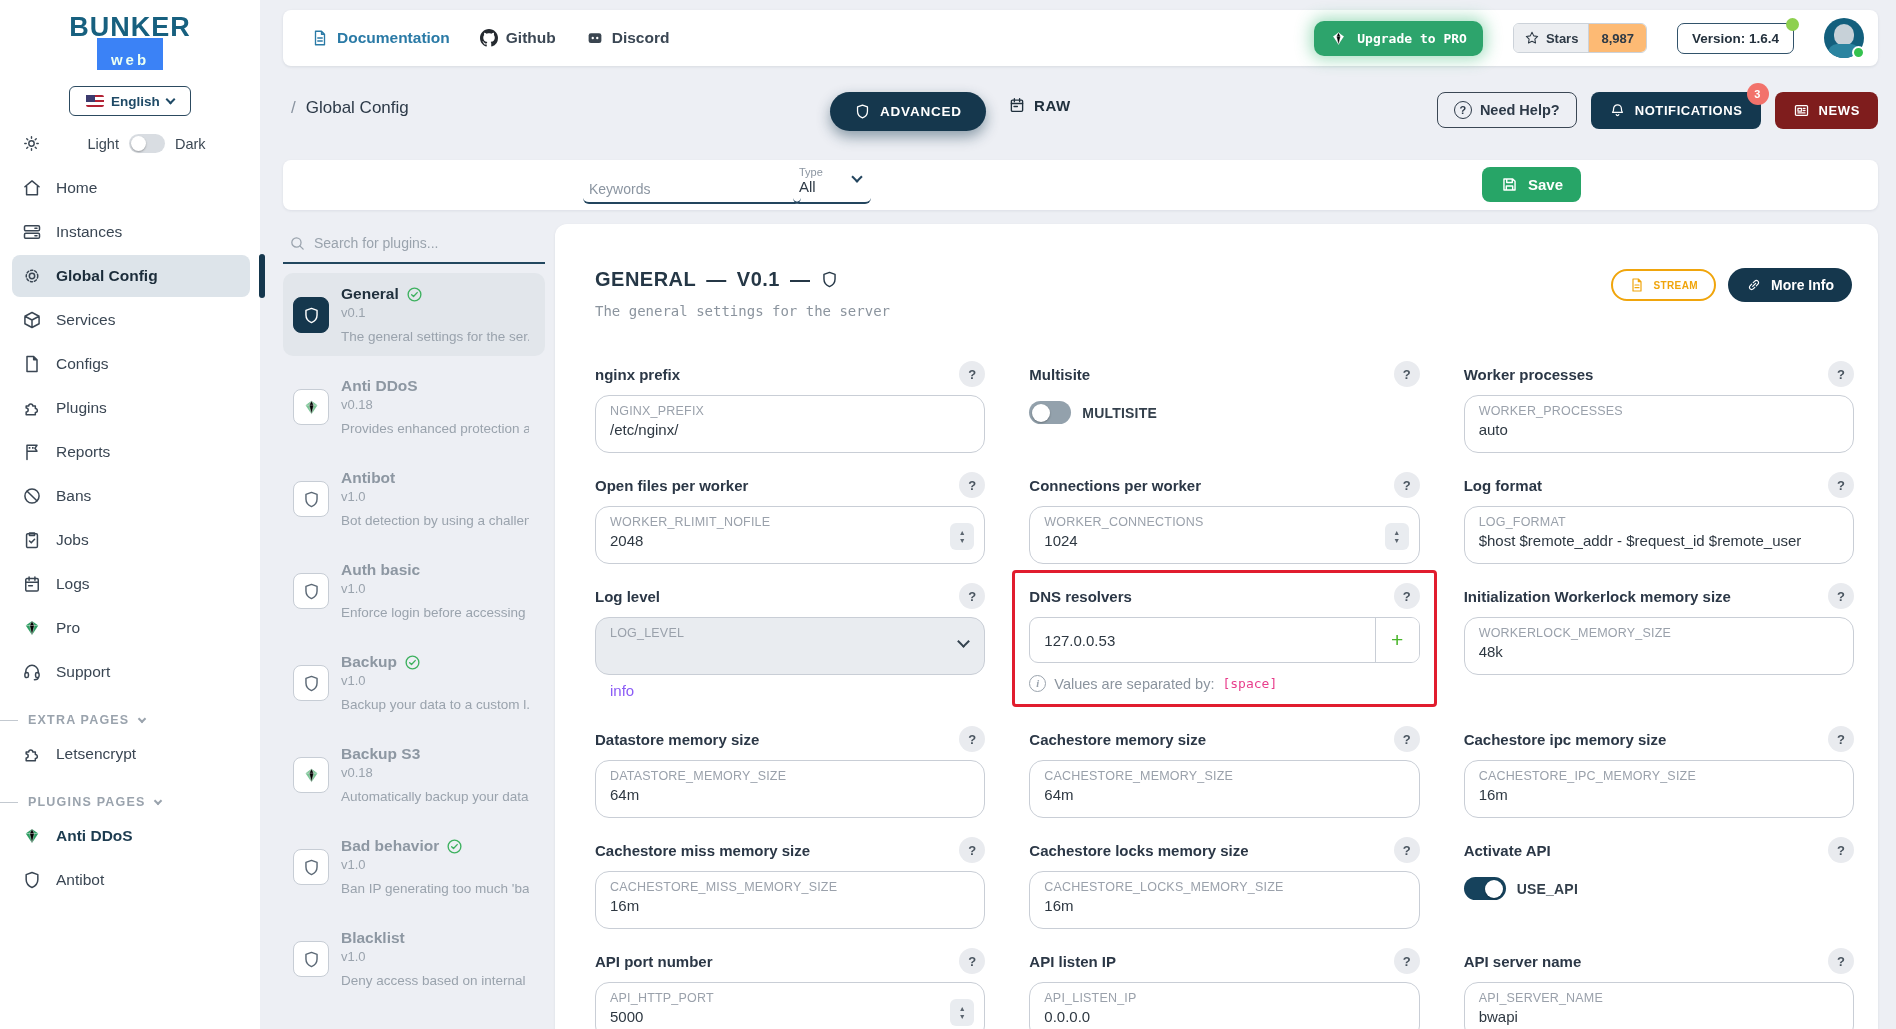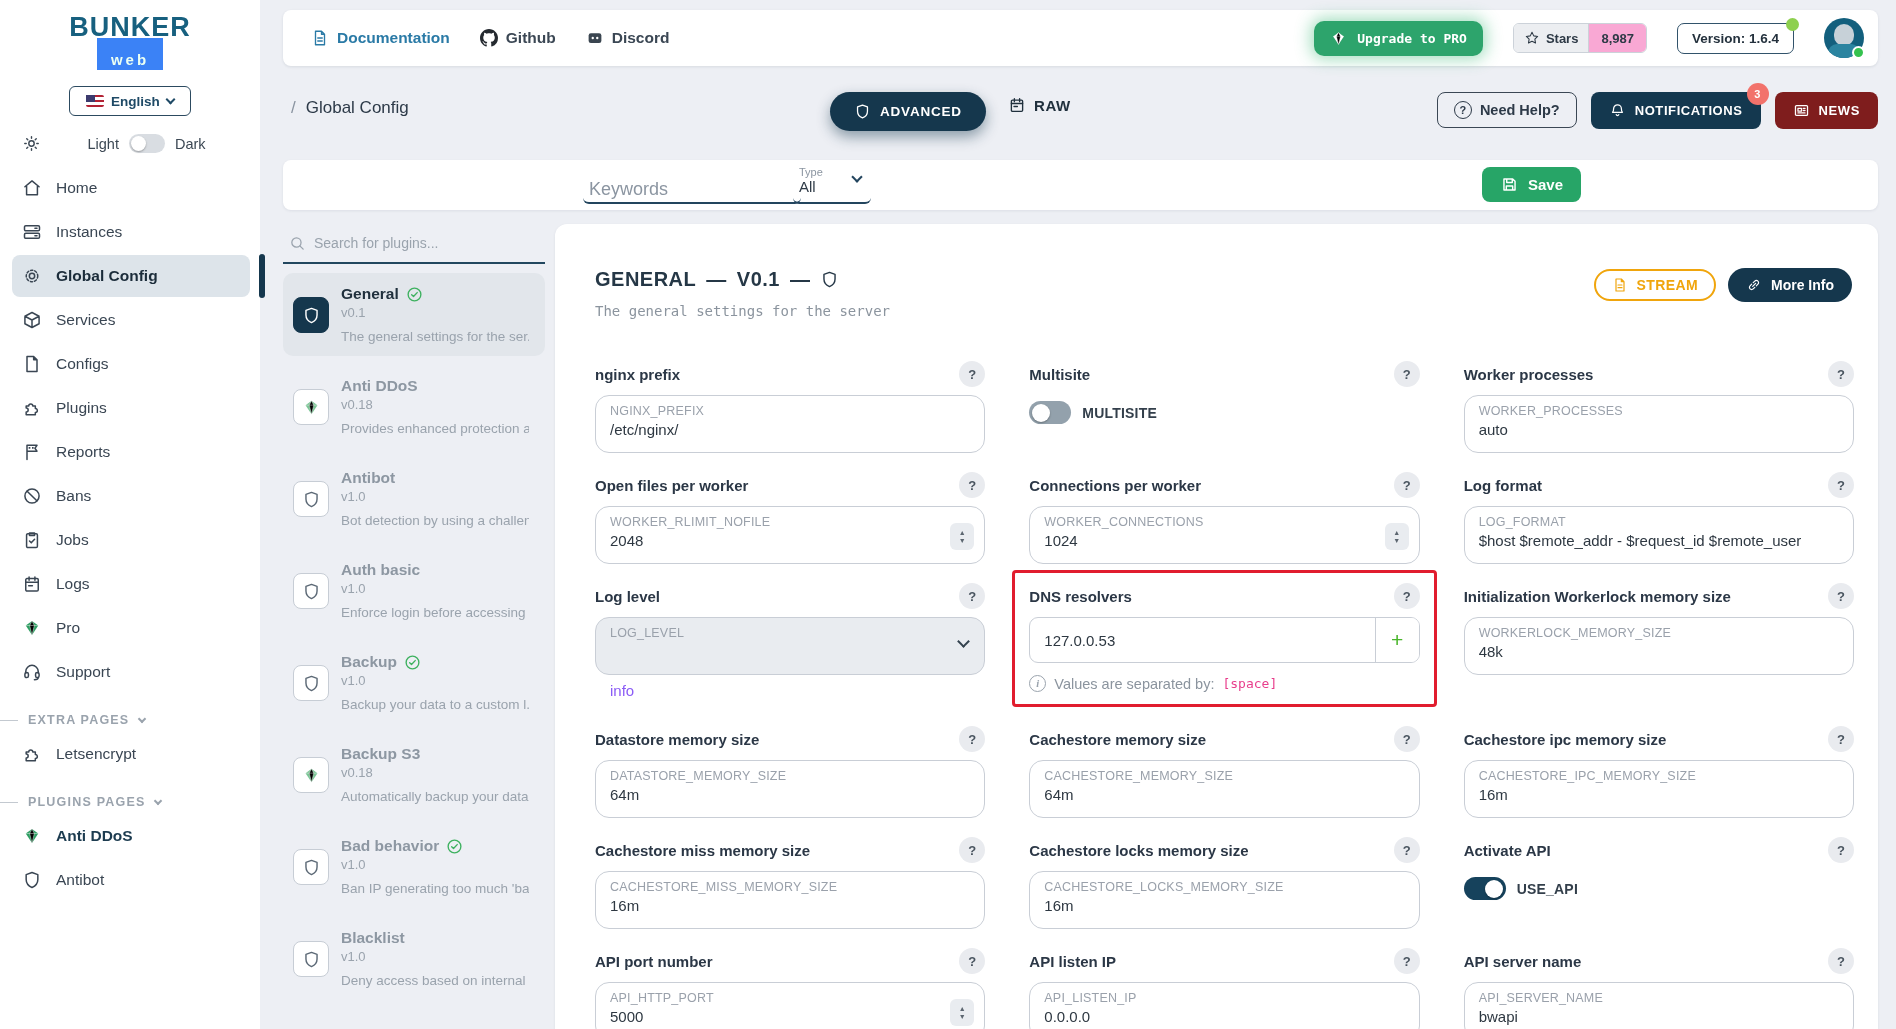--- a/index.html
+++ b/index.html
@@ -32,21 +32,21 @@
   .nav-item .grn { color:#2f9e63; }
   .nav-item.plugin-link { color:#1d3c50; font-weight:600; }
 
   
   #navbar { position:absolute; left:283px; top:10px; width:1595px; height:56px; background:#fff; border-radius:8px; box-shadow:0 1px 3px rgba(20,40,60,.10); display:flex; align-items:center; padding:0 14px 0 28px; gap:30px; }
   .nav-link { display:flex; align-items:center; gap:8px; font-size:15.5px; font-weight:600; color:#3b4754; cursor:pointer; }
   .nav-link.doc { color:#2a7aa6; }
   .upgrade { margin-left:auto; display:flex; align-items:center; gap:10px; background:#2da46c; color:#fff; font-family:"DejaVu Sans Mono",monospace; font-size:13px; font-weight:700; padding:9px 16px; border-radius:10px; border:none; cursor:pointer; box-shadow:0 0 16px 3px rgba(46,180,110,.45); }
   .stars { display:flex; align-items:stretch; height:30px; border:1px solid #ccd2d9; border-radius:6px; overflow:hidden; cursor:pointer; }
   .stars .l { display:flex; align-items:center; gap:6px; background:#eceef1; padding:0 10px; font-size:13px; font-weight:700; color:#2e3a46; }
-  .stars .r { display:flex; align-items:center; background:#f9a8d4; padding:0 12px; font-size:13px; font-weight:700; color:#2e3a46; border-left:1px solid #ccd2d9; }
+  .stars .r { display:flex; align-items:center; background:#fdba74; padding:0 12px; font-size:13px; font-weight:700; color:#2e3a46; border-left:1px solid #ccd2d9; }
   .version { position:relative; border:1px solid #32536b; border-radius:7px; padding:7px 14px; font-size:13.5px; font-weight:600; color:#24313d; background:#fff; }
   .version .dot { position:absolute; top:-6px; right:-6px; width:13px; height:13px; border-radius:50%; background:#8ed04f; }
   .avatar { position:relative; width:40px; height:40px; border-radius:50%; background:#135f7d; overflow:visible; cursor:pointer; flex:0 0 auto; }
   .avatar .mask { position:absolute; inset:0; border-radius:50%; overflow:hidden; }
   .avatar .head { position:absolute; left:10px; top:6px; width:20px; height:22px; border-radius:10px; background:#c7d1d8; }
   .avatar .body { position:absolute; left:4px; top:26px; width:32px; height:18px; border-radius:10px; background:#2b84a0; }
   .avatar .st { position:absolute; right:-1px; bottom:-1px; width:13px; height:13px; border-radius:50%; background:#35c24e; border:2px solid #fff; }
 
   
   #actionrow { position:absolute; left:283px; top:84px; width:1595px; height:58px; }
@@ -56,21 +56,21 @@
   .btn-raw { position:absolute; left:725px; top:12px; display:flex; align-items:center; gap:8px; background:none; border:none; color:#20303d; font-size:15px; font-weight:800; letter-spacing:.6px; cursor:pointer; }
   .right-cluster { position:absolute; right:0; top:8px; display:flex; gap:14px; align-items:flex-start; }
   .btn-help { display:flex; align-items:center; gap:8px; background:transparent; border:1.5px solid #3b4754; border-radius:8px; padding:8px 16px; font-size:14.5px; font-weight:600; color:#2d3a48; cursor:pointer; }
   .qcirc { width:18px; height:18px; border:1.7px solid #2d3a48; border-radius:50%; display:flex; align-items:center; justify-content:center; font-size:11px; font-weight:700; }
   .btn-notif { position:relative; display:flex; align-items:center; gap:9px; background:#14384f; color:#fff; border:none; border-radius:8px; padding:10px 18px; font-size:13px; font-weight:700; letter-spacing:.6px; cursor:pointer; }
   .btn-notif .badge { position:absolute; top:-9px; right:-8px; min-width:22px; height:22px; border-radius:50%; background:#f2726b; color:#fff; font-size:11px; font-weight:700; display:flex; align-items:center; justify-content:center; }
   .btn-news { display:flex; align-items:center; gap:9px; background:#7f1d1d; color:#fff; border:none; border-radius:8px; padding:10px 18px; font-size:13px; font-weight:700; letter-spacing:.6px; cursor:pointer; }
 
   
   #filterbar { position:absolute; left:283px; top:160px; width:1595px; height:50px; background:#fff; border-radius:8px; box-shadow:0 1px 3px rgba(20,40,60,.08); }
-  .kw-input { position:absolute; left:300px; top:8px; width:218px; height:36px; border:none; border-bottom:2px solid #23455e; border-radius:0 0 6px 6px; font-size:18px; color:#14532d; background:transparent; padding:10px 6px 2px; outline:none; }
+  .kw-input { position:absolute; left:300px; top:8px; width:218px; height:36px; border:none; border-bottom:2px solid #23455e; border-radius:0 0 6px 6px; font-size:14px; color:#14532d; background:transparent; padding:10px 6px 2px; outline:none; }
   .kw-input::placeholder { color:#8b95a1; }
   .type-sel { position:absolute; left:510px; top:4px; width:78px; height:40px; border-bottom:2px solid #23455e; border-radius:0 0 6px 6px; cursor:pointer; padding:2px 6px 0; }
   .type-sel .tl { font-size:11px; color:#8b95a1; line-height:12px; }
   .type-sel .tv { font-size:15px; color:#2e3a46; line-height:17px; }
   .type-sel .chev { position:absolute; right:10px; top:12px; border-color:#23455e; width:8px; height:8px; }
   .btn-save { position:absolute; left:1199px; top:7px; display:flex; align-items:center; gap:9px; background:#27a567; color:#fff; border:none; border-radius:8px; padding:8px 18px; font-size:15px; font-weight:600; cursor:pointer; }
 
   
   #pluginlist { position:absolute; left:283px; top:224px; width:262px; height:805px; }
   .psearch { position:relative; height:40px; border-bottom:2px solid #22475f; display:flex; align-items:center; gap:8px; padding:0 6px; color:#9aa3ad; }
@@ -87,21 +87,21 @@
   .pdesc { font-size:13.5px; color:#9aa3ad; margin-top:9px; white-space:nowrap; overflow:hidden; max-width:188px; }
   .pcheck { color:#3db15f; display:flex; }
   .tile-diamond { color:#7cc596; }
 
   
   #main { position:absolute; left:555px; top:224px; width:1323px; height:805px; background:#fff; border-radius:12px 12px 0 0; box-shadow:0 1px 3px rgba(20,40,60,.08); padding:44px 24px 0 40px; overflow:hidden; }
   .mhead { display:flex; align-items:flex-start; }
   .mtitle { font-size:20px; font-weight:800; letter-spacing:.5px; color:#253746; display:flex; align-items:center; gap:10px; }
   .mdesc { font-family:"DejaVu Sans Mono",monospace; font-size:14px; color:#8b949e; margin-top:12px; }
   .mbtns { margin-left:auto; display:flex; gap:12px; align-items:center; padding-right:2px; }
-  .btn-stream { display:flex; align-items:center; gap:8px; border:2px solid #f0a50c; color:#f0a50c; background:#fff; border-radius:999px; padding:6px 16px; font-size:14px; font-weight:700; letter-spacing:.4px; cursor:pointer; }
+  .btn-stream { display:flex; align-items:center; gap:8px; border:2px solid #f0a50c; color:#f0a50c; background:#fff; border-radius:999px; padding:6px 16px; font-size:10px; font-weight:700; letter-spacing:.4px; cursor:pointer; }
   .btn-moreinfo { display:flex; align-items:center; gap:9px; background:#15374d; color:#fff; border:none; border-radius:999px; padding:9px 18px; font-size:14px; font-weight:600; cursor:pointer; }
 
   .fgrid { display:grid; grid-template-columns:repeat(3,1fr); column-gap:44px; margin-top:42px; width:1259px; }
   .field { margin-bottom:19px; position:relative; }
   .flabel { display:flex; align-items:center; justify-content:space-between; height:26px; }
   .flabel .lt { font-size:15px; font-weight:700; color:#2b3746; }
   .licons { display:flex; align-items:center; gap:8px; }
   .help { width:26px; height:26px; border-radius:50%; background:#e9ebef; color:#4a5560; font-size:13px; font-weight:700; display:flex; align-items:center; justify-content:center; cursor:pointer; }
   .fbox { margin-top:8px; height:58px; border:1px solid #c9ced6; border-radius:14px; background:#fff; padding:8px 14px; position:relative; cursor:text; }
   .fenv { font-size:12.5px; color:#9aa1ab; letter-spacing:.2px; }

